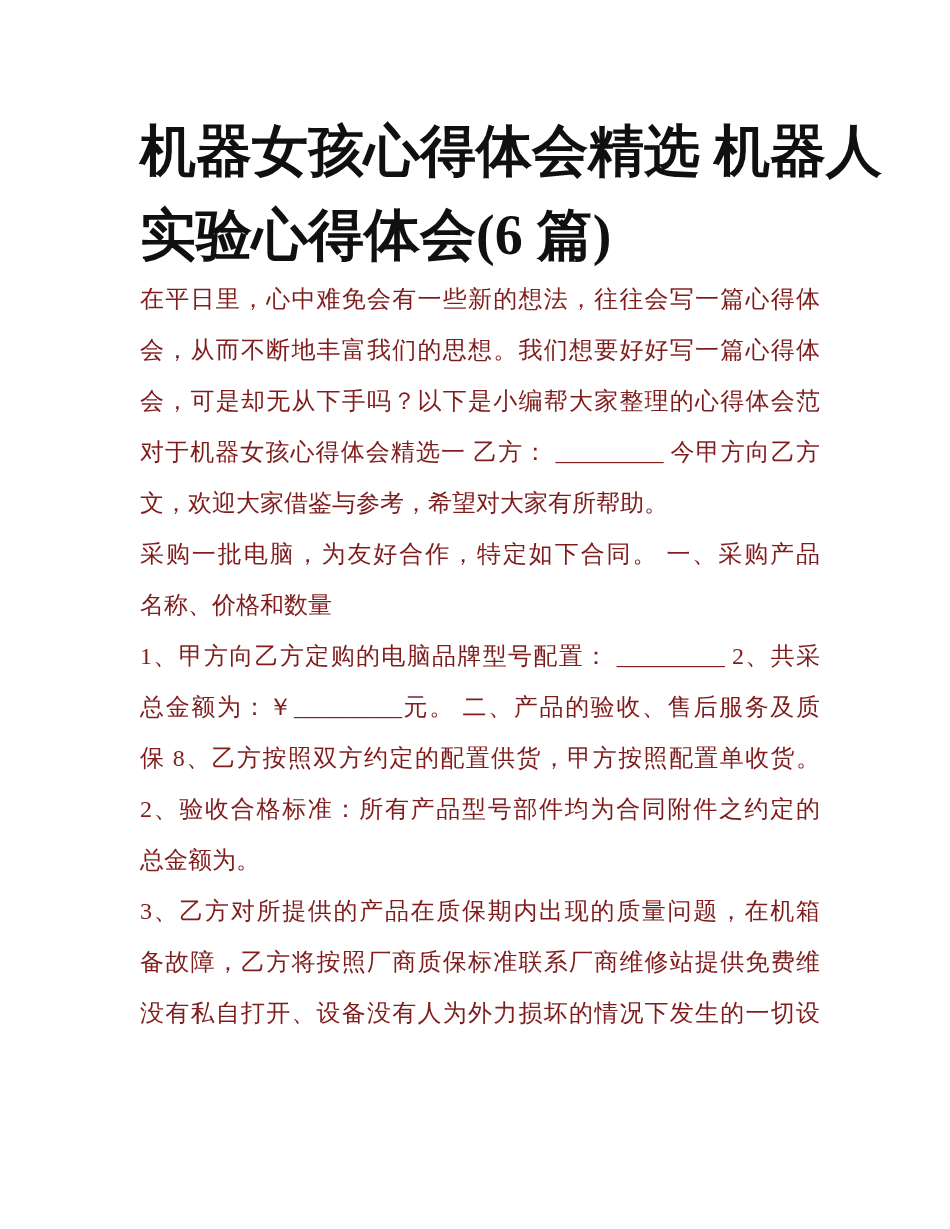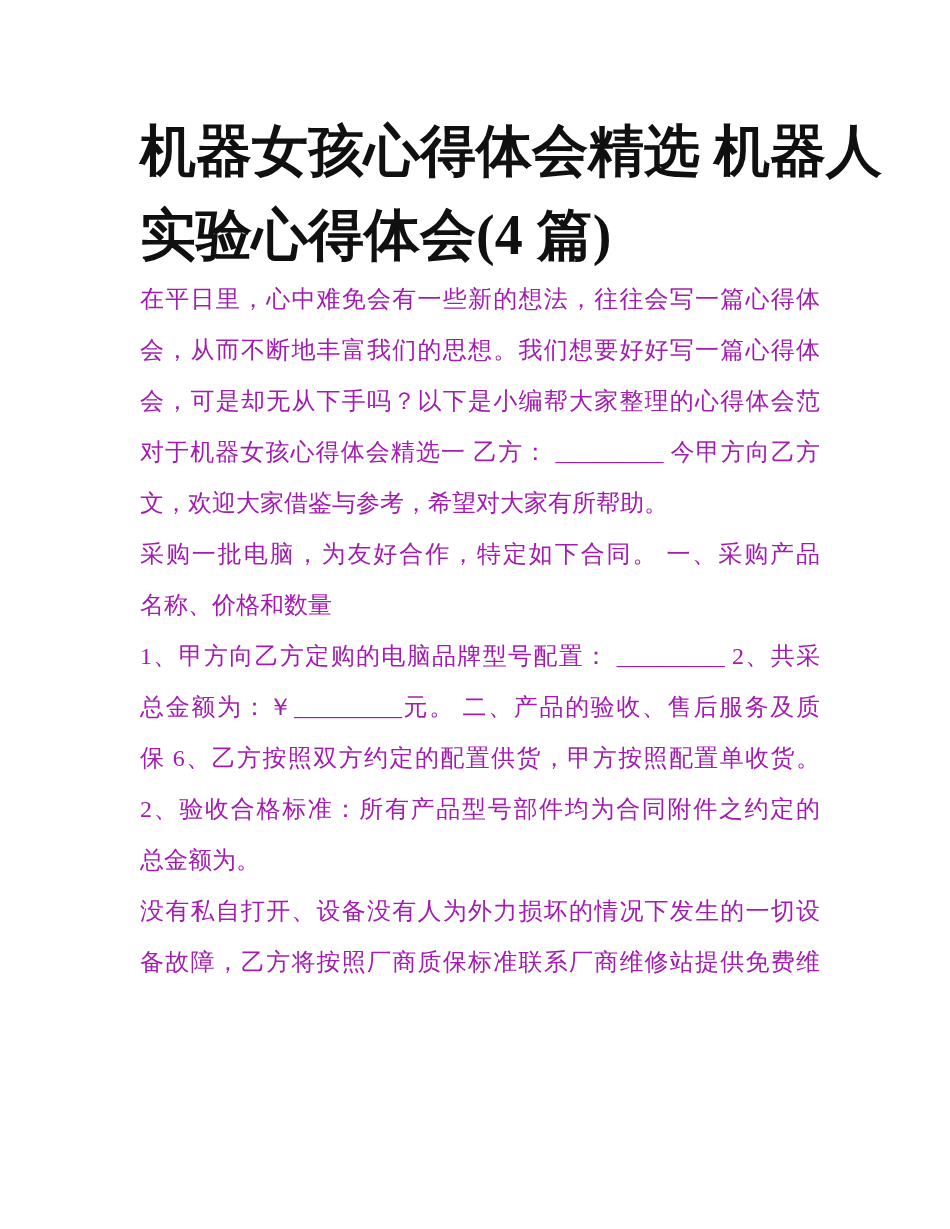--- a/index.html
+++ b/index.html
@@ -31,49 +31,50 @@
     display: block;
     white-space: nowrap;
   }
   .doc-body {
     position: absolute;
     left: 140px;
     top: 274px;
     width: 680px;
     font-size: 24px;
     line-height: 51px;
-    color: #a21caf;
+    color: #7f1d1d;
   }
   .body-line {
     width: 680px;
     min-height: 51px;
     text-align: justify;
     text-align-last: left;
   }
   .body-line.full {
     text-align-last: justify;
   }
 </style>
 </head>
 <body>
 
 <div class="page">
   <h1 class="doc-title">
     <span class="title-line">机器女孩心得体会精选 机器人</span>
-    <span class="title-line">实验心得体会(4 篇)</span>
+    <span class="title-line">实验心得体会(6 篇)</span>
   </h1>
   <div class="doc-body" id="body-lines">
       <div class="body-line full">在平日里，心中难免会有一些新的想法，往往会写一篇心得体</div>
       <div class="body-line full">会，从而不断地丰富我们的思想。我们想要好好写一篇心得体</div>
       <div class="body-line full">会，可是却无从下手吗？以下是小编帮大家整理的心得体会范</div>
       <div class="body-line full">对于机器女孩心得体会精选一 乙方： _________ 今甲方向乙方</div>
       <div class="body-line">文，欢迎大家借鉴与参考，希望对大家有所帮助。</div>
       <div class="body-line full">采购一批电脑，为友好合作，特定如下合同。 一、采购产品</div>
       <div class="body-line">名称、价格和数量</div>
       <div class="body-line full">1、甲方向乙方定购的电脑品牌型号配置： _________ 2、共采</div>
       <div class="body-line full">总金额为：￥_________元。 二、产品的验收、售后服务及质</div>
-      <div class="body-line full">保 6、乙方按照双方约定的配置供货，甲方按照配置单收货。</div>
+      <div class="body-line full">保 8、乙方按照双方约定的配置供货，甲方按照配置单收货。</div>
       <div class="body-line full">2、验收合格标准：所有产品型号部件均为合同附件之约定的</div>
       <div class="body-line">总金额为。</div>
+      <div class="body-line full">3、乙方对所提供的产品在质保期内出现的质量问题，在机箱</div>
+      <div class="body-line full">备故障，乙方将按照厂商质保标准联系厂商维修站提供免费维</div>
       <div class="body-line full">没有私自打开、设备没有人为外力损坏的情况下发生的一切设</div>
-      <div class="body-line full">备故障，乙方将按照厂商质保标准联系厂商维修站提供免费维</div>
     </div>
 </div>
 
 </body></html>

